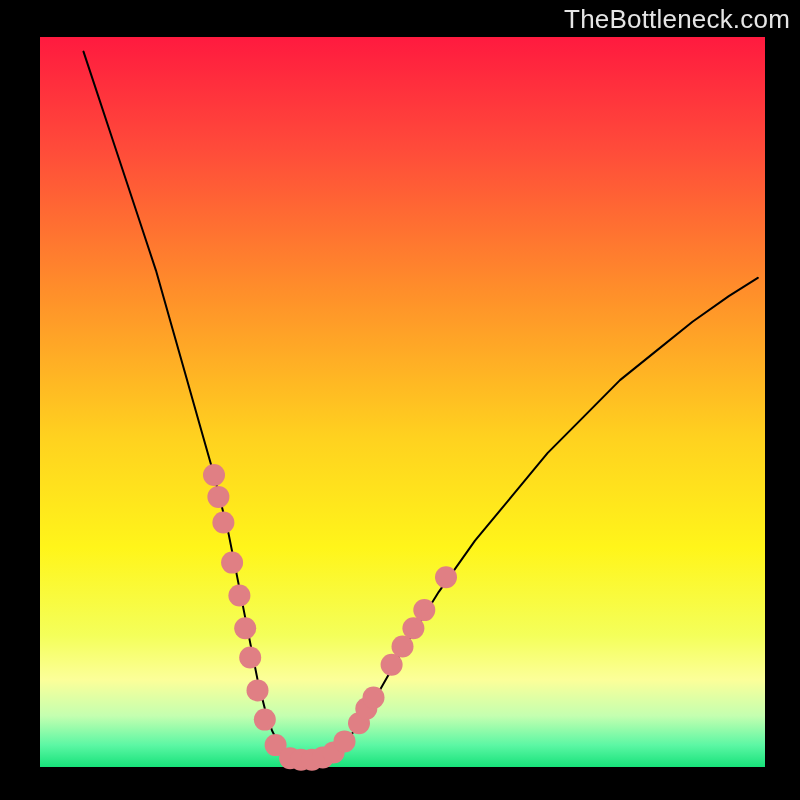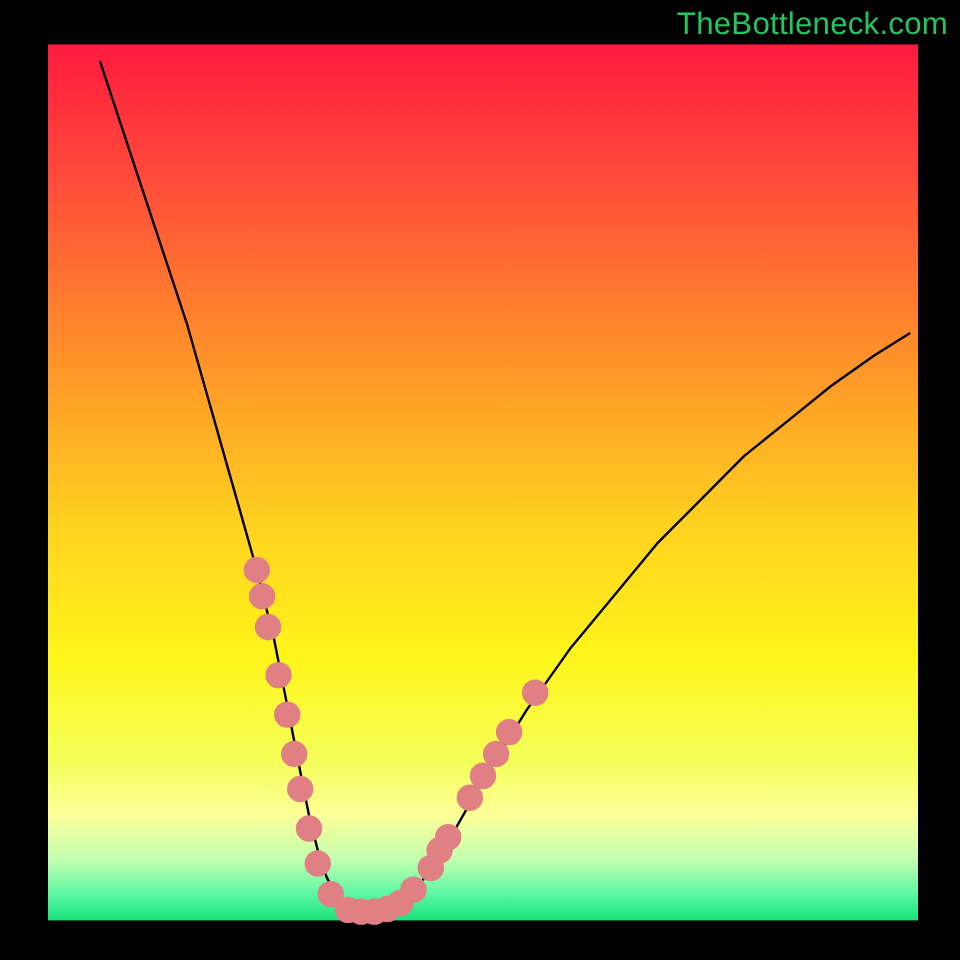--- a/index.html
+++ b/index.html
@@ -13,21 +13,21 @@
   }
   .stage {
     position: relative;
     width: 800px;
     height: 800px;
   }
   .watermark {
     position: absolute;
     top: 4px;
     right: 10px;
-    color: #22c55e;
+    color: #e5e5e5;
     font-size: 26px;
     font-weight: 400;
     letter-spacing: 0.2px;
     z-index: 10;
   }
   svg {
     position: absolute;
     top: 0;
     left: 0;
   }

